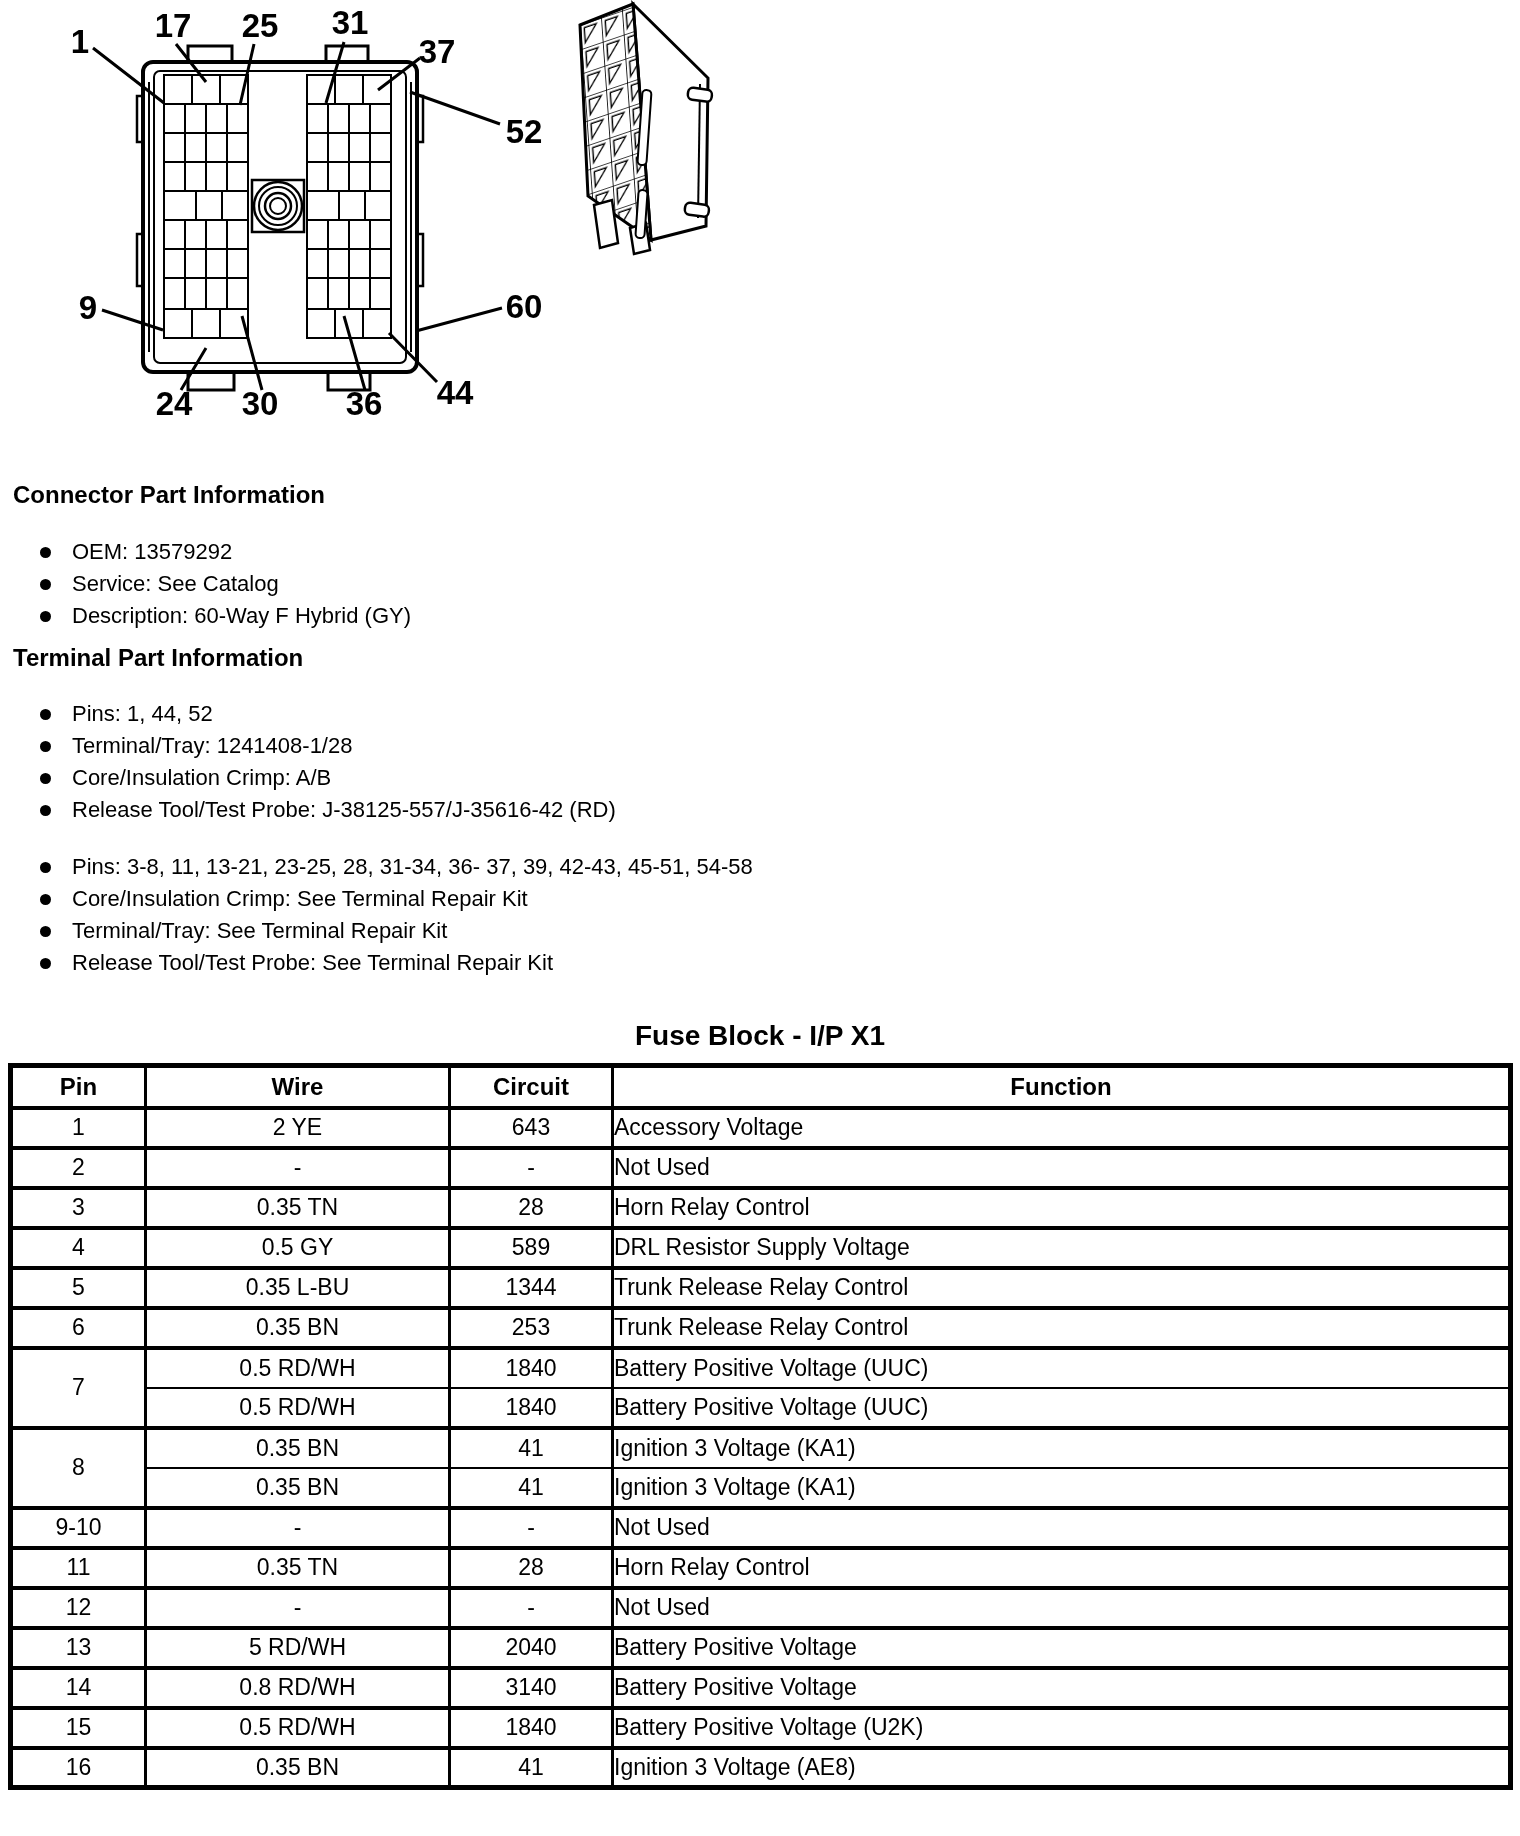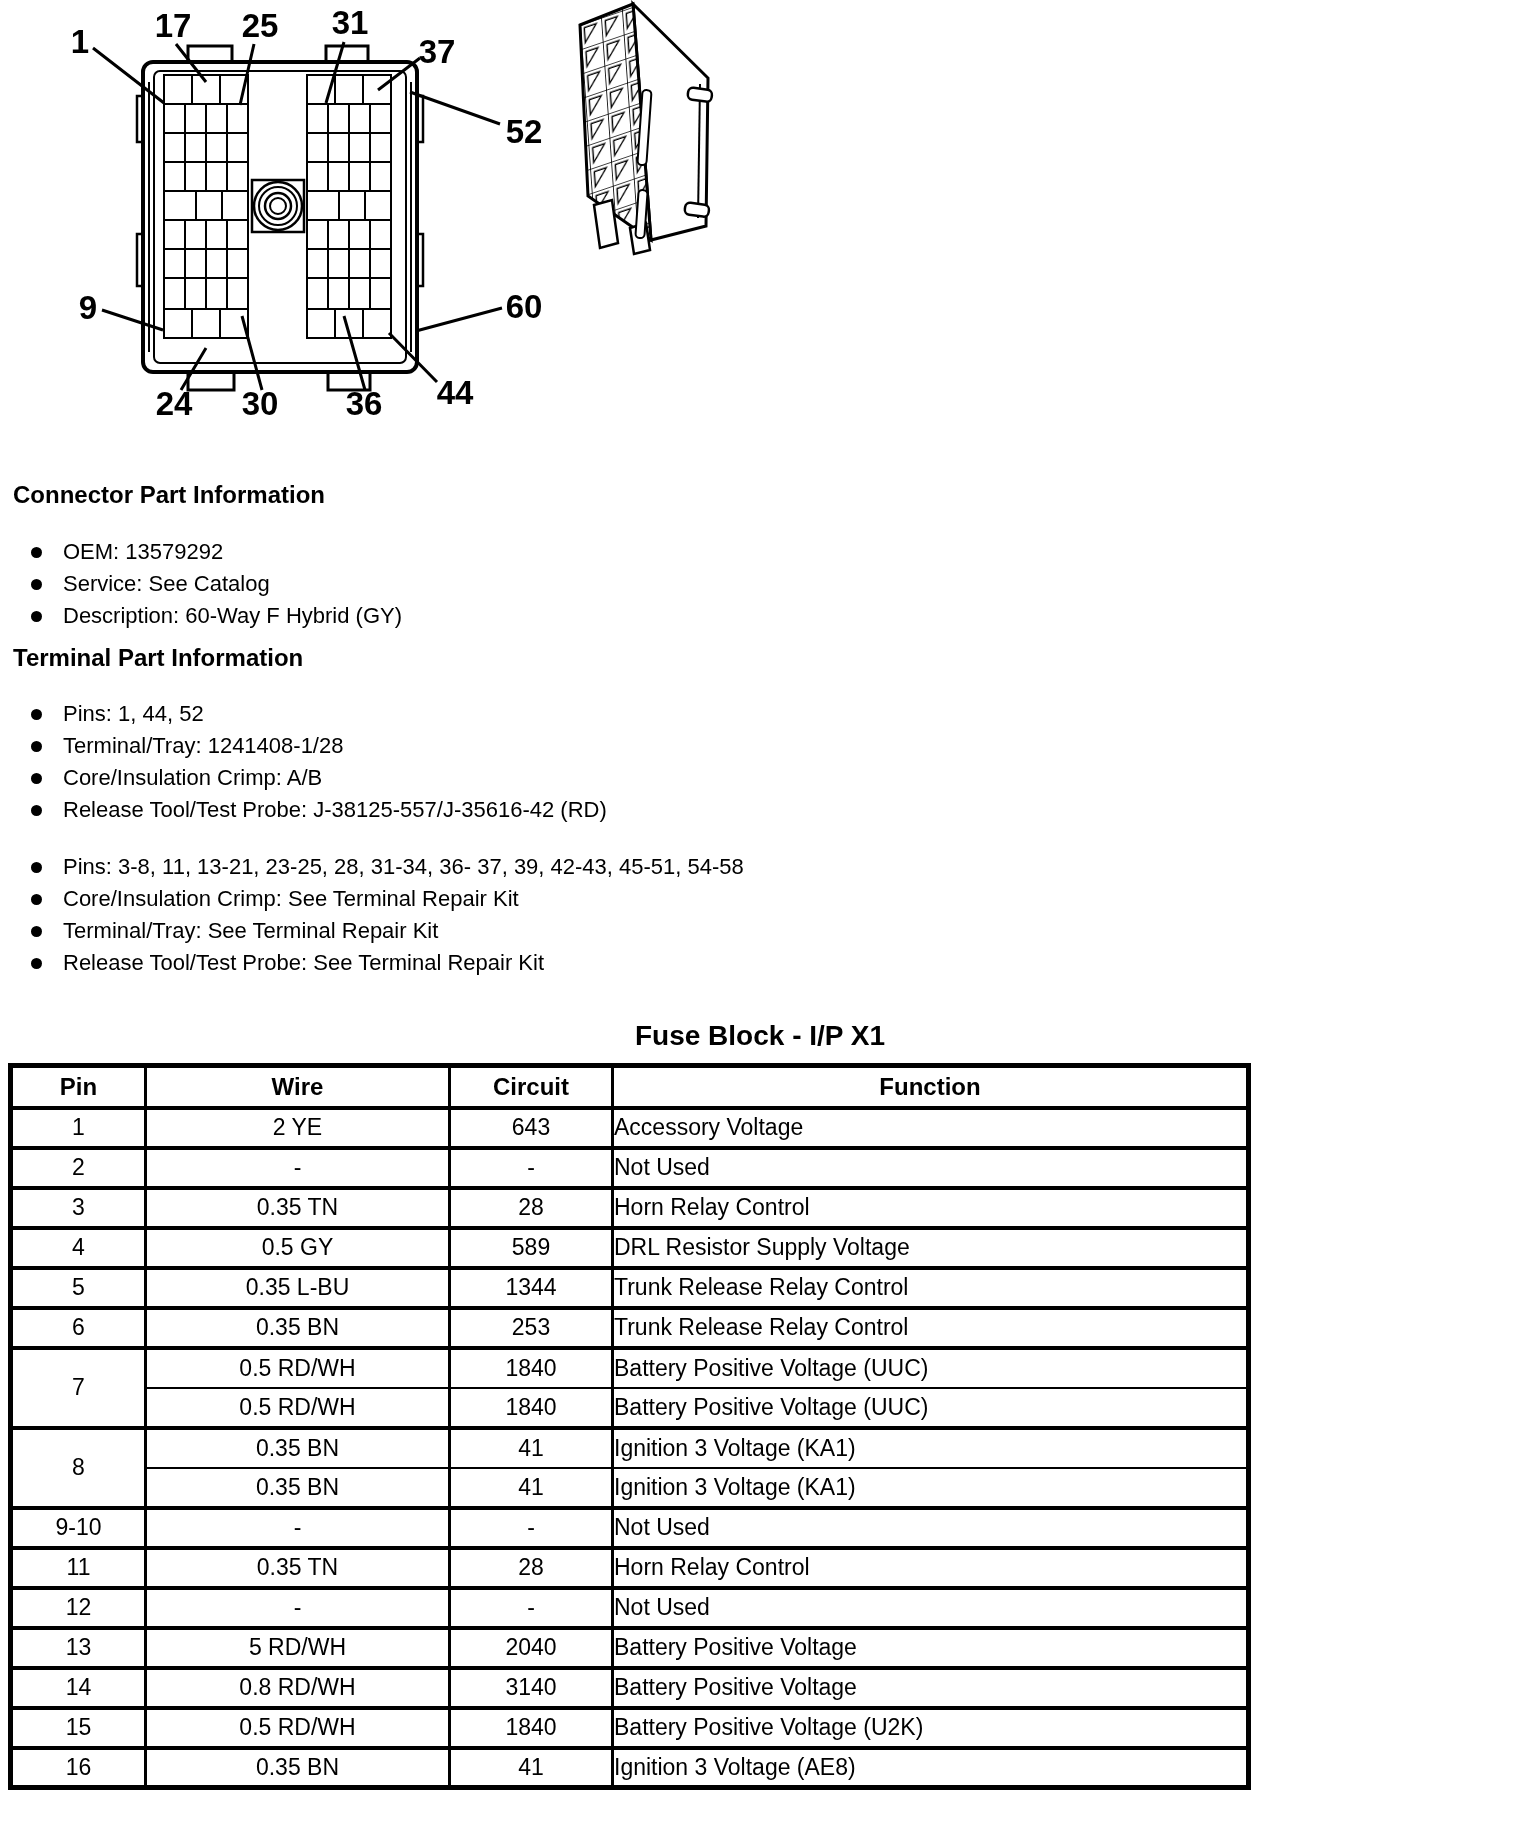--- a/index.html
+++ b/index.html
@@ -17,37 +17,37 @@
 
   
   .sec-heading {
     position:absolute; left:13px; font-size:24px; font-weight:bold; white-space:nowrap;
   }
   .h-connector { top:481px; }
   .h-terminal  { top:644px; }
   ul.blist { position:absolute; left:0; list-style:none; width:1500px; }
   ul.blist li {
     position:relative; height:32px; display:flex; align-items:center;
-    padding-left:63px; font-size:22px; white-space:nowrap;
+    padding-left:63px; font-size:22px; white-space:nowrap;margin-left:9px;
   }
   ul.blist li::before {
     content:""; position:absolute; left:31px; top:50%; margin-top:-5.5px;
     width:11px; height:11px; background:#000; border-radius:50%;
   }
   .ul-connector  { top:536px; }
   .ul-terminal-1 { top:698px; }
   .ul-terminal-2 { top:851px;text-align:center; }
 
   
   .table-title {
     position:absolute; top:1020px; left:0; width:1520px; text-align:center;
     font-size:28px; font-weight:bold;
   }
   table.pinout {
-    position:absolute; top:1063px; left:8px; width:1243px;
+    position:absolute; top:1063px; left:8px; width:1505px;
     border-collapse:collapse; table-layout:fixed;
     border:5px solid #000; font-size:23px;
   }
   table.pinout th {
     height:42px; font-size:24px; font-weight:bold; text-align:center;
     border:3px solid #000; border-bottom:4px solid #000;
   }
   table.pinout td {
     height:40px; border-left:3px solid #000; border-right:3px solid #000;
     text-align:center; overflow:hidden; white-space:nowrap;

